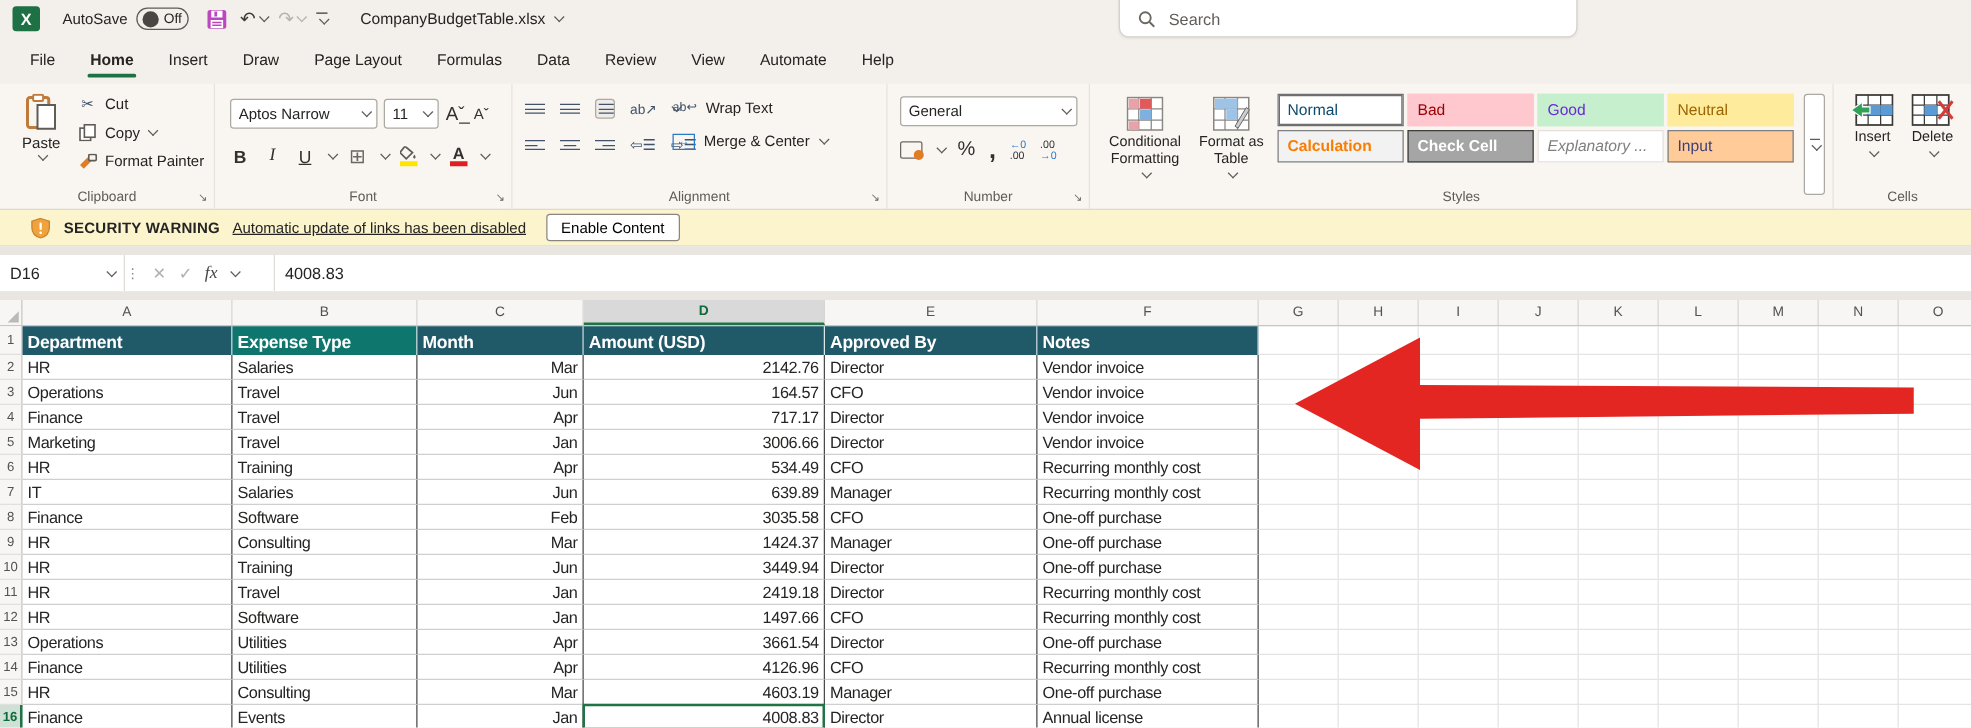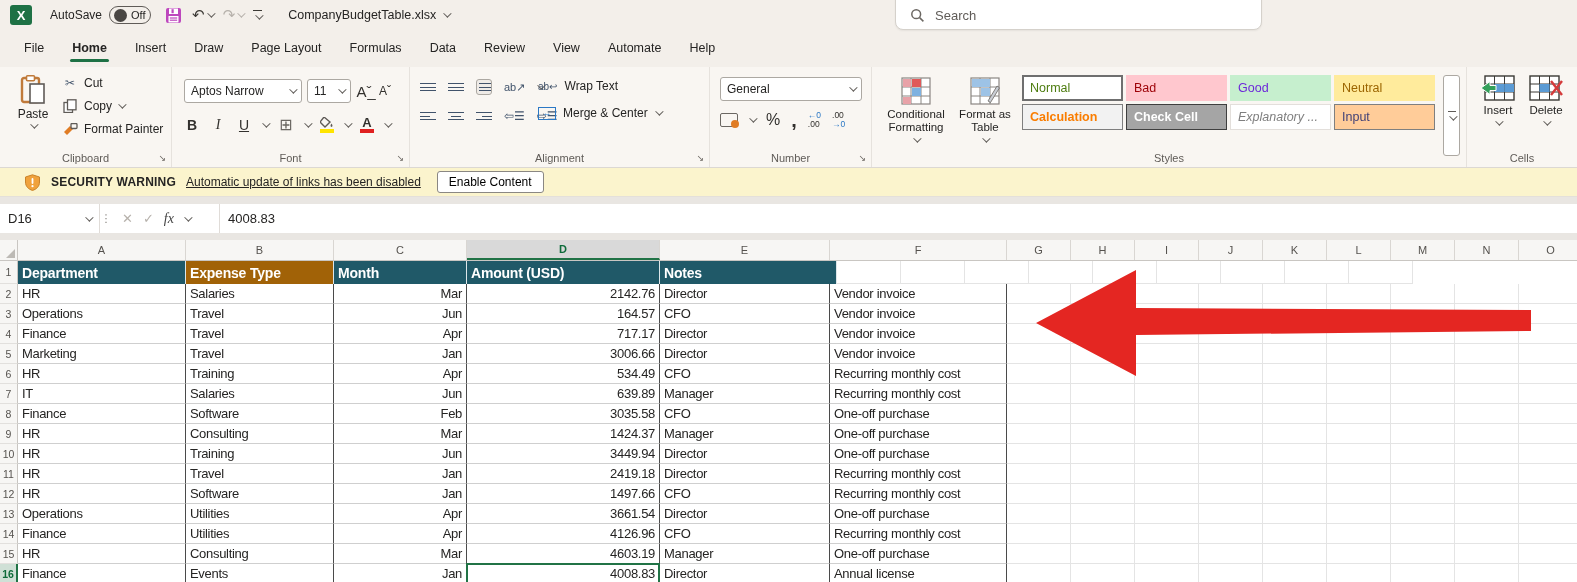--- a/index.html
+++ b/index.html
@@ -366,21 +366,21 @@
           <line x1="10" y1="1" x2="10" y2="27" stroke="#8a8682"></line>
             <line x1="20" y1="1" x2="20" y2="27" stroke="#8a8682"></line>
           <rect x="2" y="2" width="18" height="8" fill="#9DC3E6"></rect>
             <rect x="11" y="11" width="9" height="8" fill="#9DC3E6"></rect>
           <polygon points="18,24 27,9 29.5,10.8 20.5,25.5" fill="#C9CdD4" stroke="#6b6762" stroke-width="0.8"></polygon>
         </svg>
         <span>Format as Table</span>
         <span class="chev"></span>
       </div>
       <div class="gallery">
-          <span class="chip" style="background: rgb(255, 255, 255); color: #4d7c0f; border-color: rgb(111, 111, 111); box-shadow: rgb(111, 111, 111) 0px 0px 0px 1px inset;">Normal</span>
+          <span class="chip" style="background: rgb(255, 255, 255); color: #0c4a6e; border-color: rgb(111, 111, 111); box-shadow: rgb(111, 111, 111) 0px 0px 0px 1px inset;">Normal</span>
           <span class="chip" style="background: rgb(255, 199, 206); color: rgb(156, 0, 6); border-color: rgb(255, 199, 206);">Bad</span>
           <span class="chip" style="background: rgb(198, 239, 206); color: #6d28d9; border-color: rgb(198, 239, 206);">Good</span>
           <span class="chip" style="background: rgb(255, 235, 156); color: rgb(156, 101, 0); border-color: rgb(255, 235, 156);">Neutral</span>
           <span class="chip" style="background: rgb(242, 242, 242); color: rgb(250, 125, 0); border-color: rgb(127, 127, 127); font-weight: bold;">Calculation</span>
           <span class="chip" style="background: rgb(165, 165, 165); color: rgb(255, 255, 255); border-color: rgb(63, 63, 63); font-weight: bold;">Check Cell</span>
           <span class="chip" style="background: rgb(255, 255, 255); color: rgb(127, 127, 127); border-color: rgb(227, 223, 219); font-style: italic;">Explanatory ...</span>
           <span class="chip" style="background: rgb(255, 204, 153); color: rgb(63, 63, 118); border-color: rgb(127, 127, 127);">Input</span>
         </div>
       <div class="gal-more">
         <span class="bar"></span>
@@ -468,23 +468,24 @@
         <div class="colcell" style="width: 64px;">K</div>
         <div class="colcell" style="width: 64px;">L</div>
         <div class="colcell" style="width: 64px;">M</div>
         <div class="colcell" style="width: 64px;">N</div>
         <div class="colcell" style="width: 64px;">O</div>
       </div>
     <div id="rows">
         <div class="sheetrow">
           <div class="rownum" style="height: 23px;">1</div>
           <div class="cell thead" style="width: 168px; height: 23px; background: rgb(32, 89, 104);">Department</div>
-          <div class="cell thead" style="width: 148px; height: 23px; background: #a16207;">Expense Type</div>
+          <div class="cell thead" style="width: 148px; height: 23px; background: #0f766e;">Expense Type</div>
           <div class="cell thead" style="width: 133px; height: 23px; background: rgb(32, 89, 104);">Month</div>
           <div class="cell thead" style="width: 193px; height: 23px; background: rgb(32, 89, 104);">Amount (USD)</div>
+          <div class="cell thead" style="width: 170px; height: 23px; background: rgb(32, 89, 104);">Approved By</div>
           <div class="cell thead" style="width: 177px; height: 23px; background: rgb(32, 89, 104);">Notes</div>
           <div class="cell empty" style="width: 64px; height: 23px;"></div>
           <div class="cell empty" style="width: 64px; height: 23px;"></div>
           <div class="cell empty" style="width: 64px; height: 23px;"></div>
           <div class="cell empty" style="width: 64px; height: 23px;"></div>
           <div class="cell empty" style="width: 64px; height: 23px;"></div>
           <div class="cell empty" style="width: 64px; height: 23px;"></div>
           <div class="cell empty" style="width: 64px; height: 23px;"></div>
           <div class="cell empty" style="width: 64px; height: 23px;"></div>
           <div class="cell empty" style="width: 64px; height: 23px;"></div>

